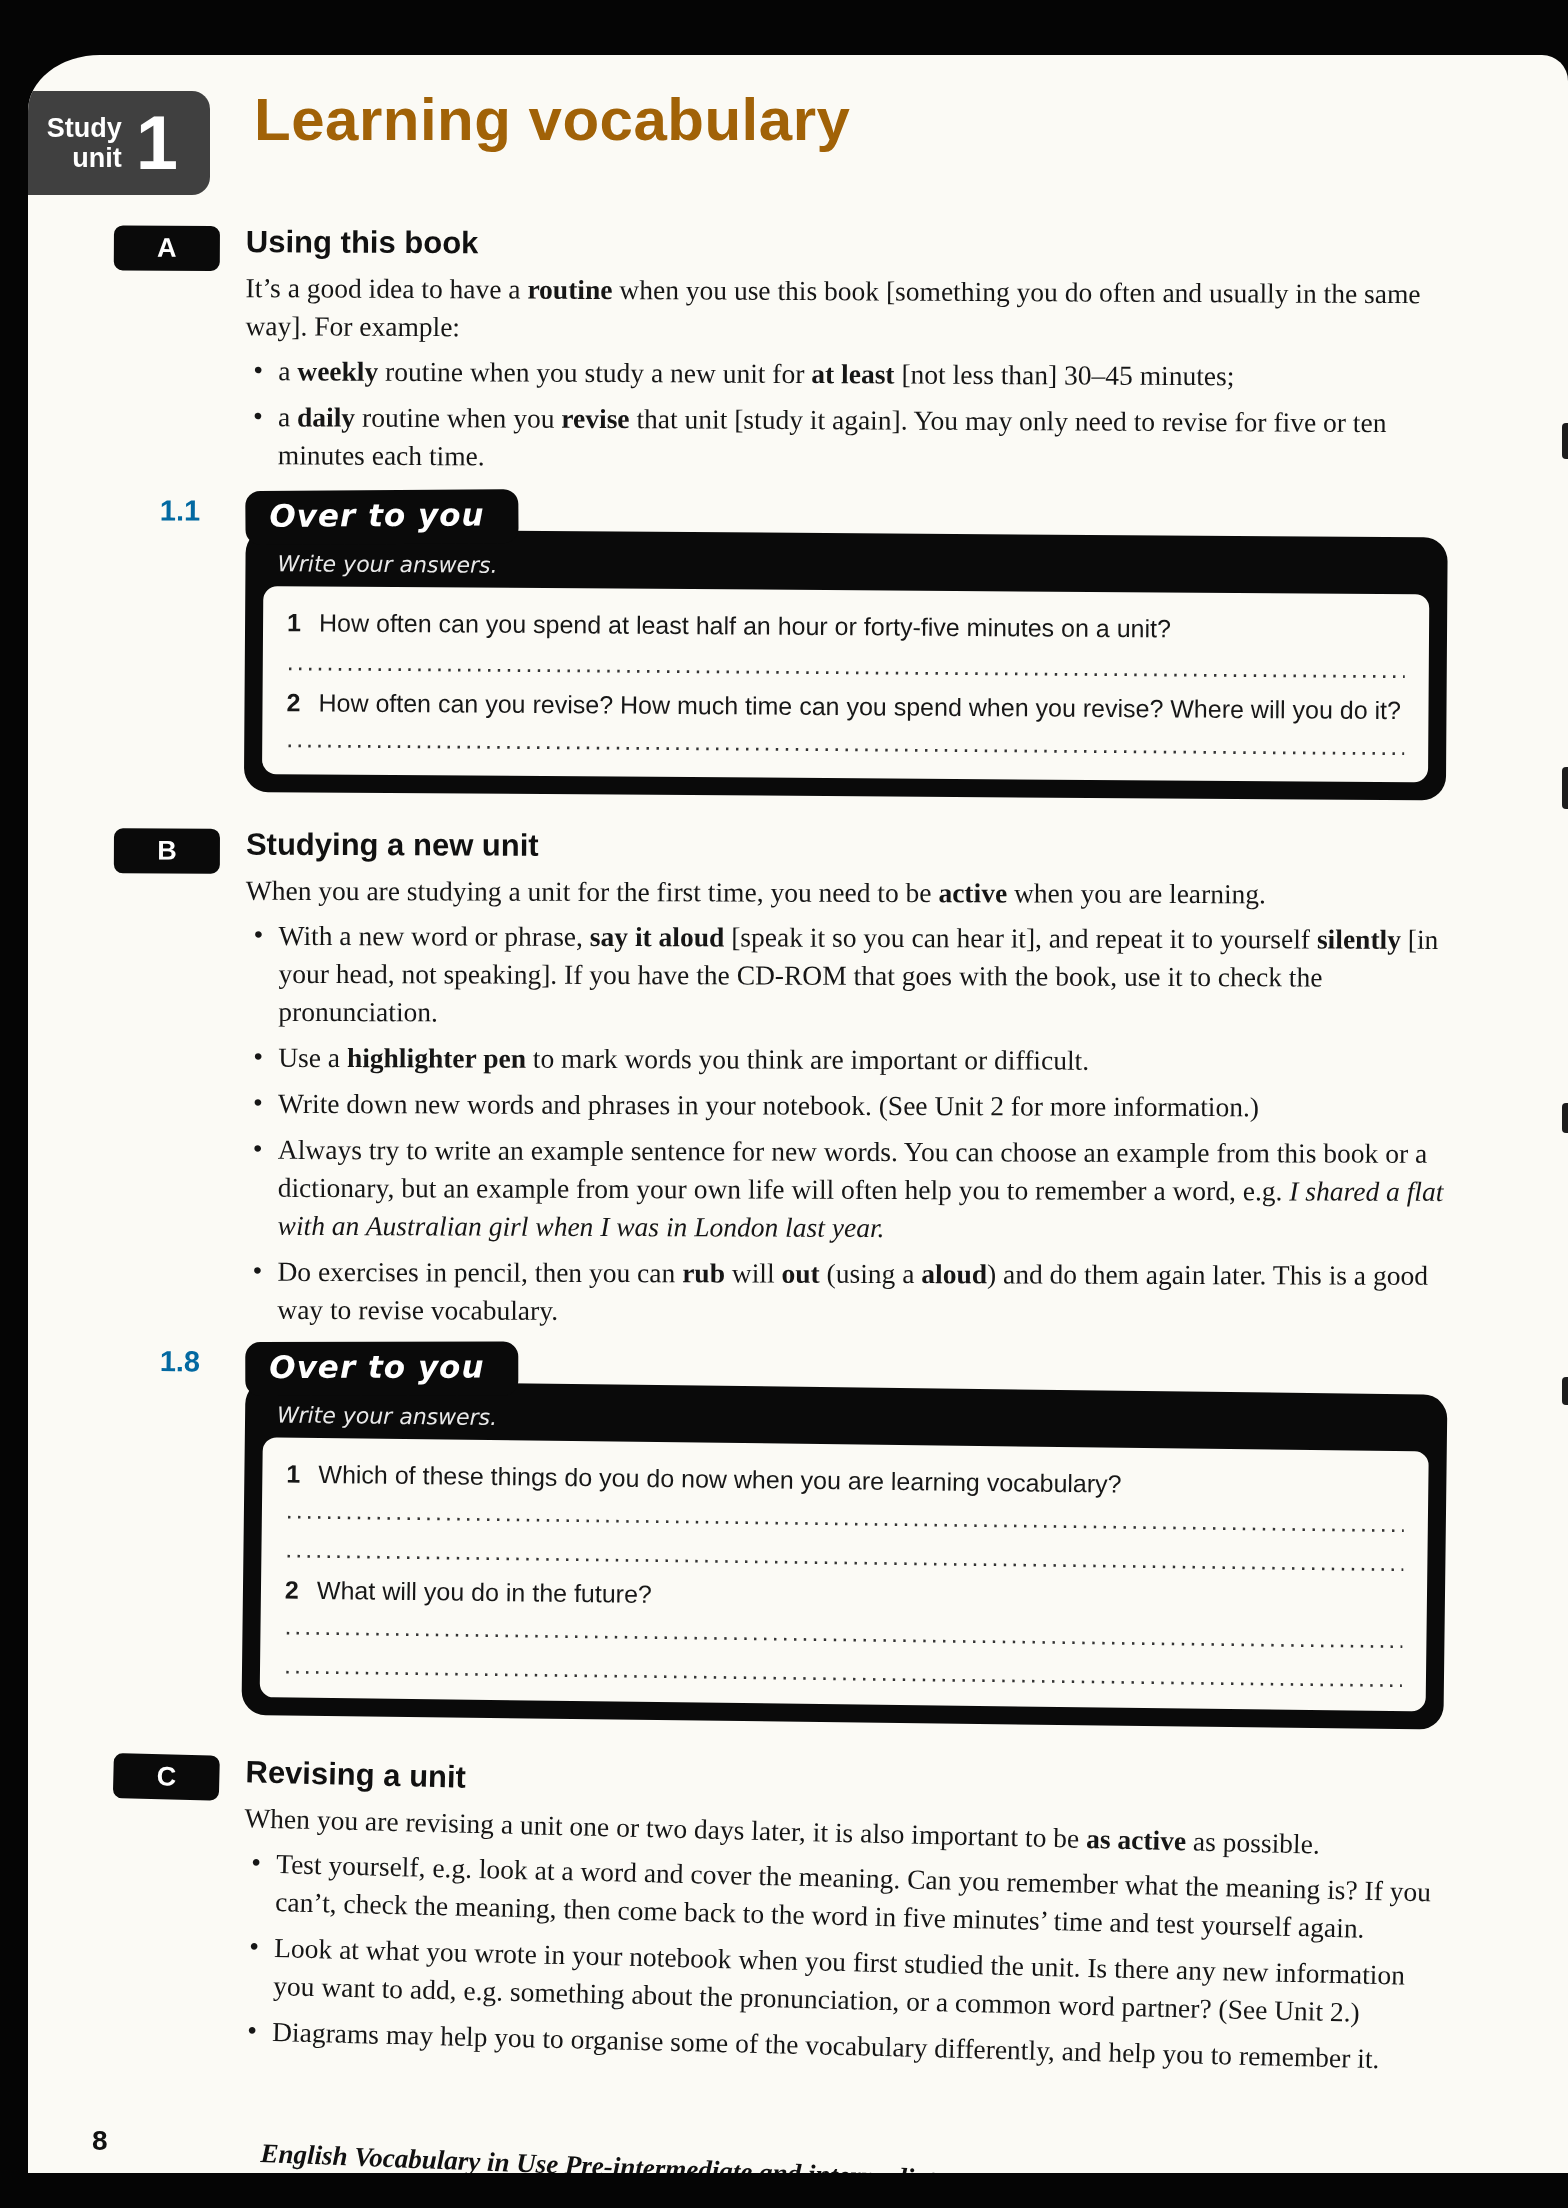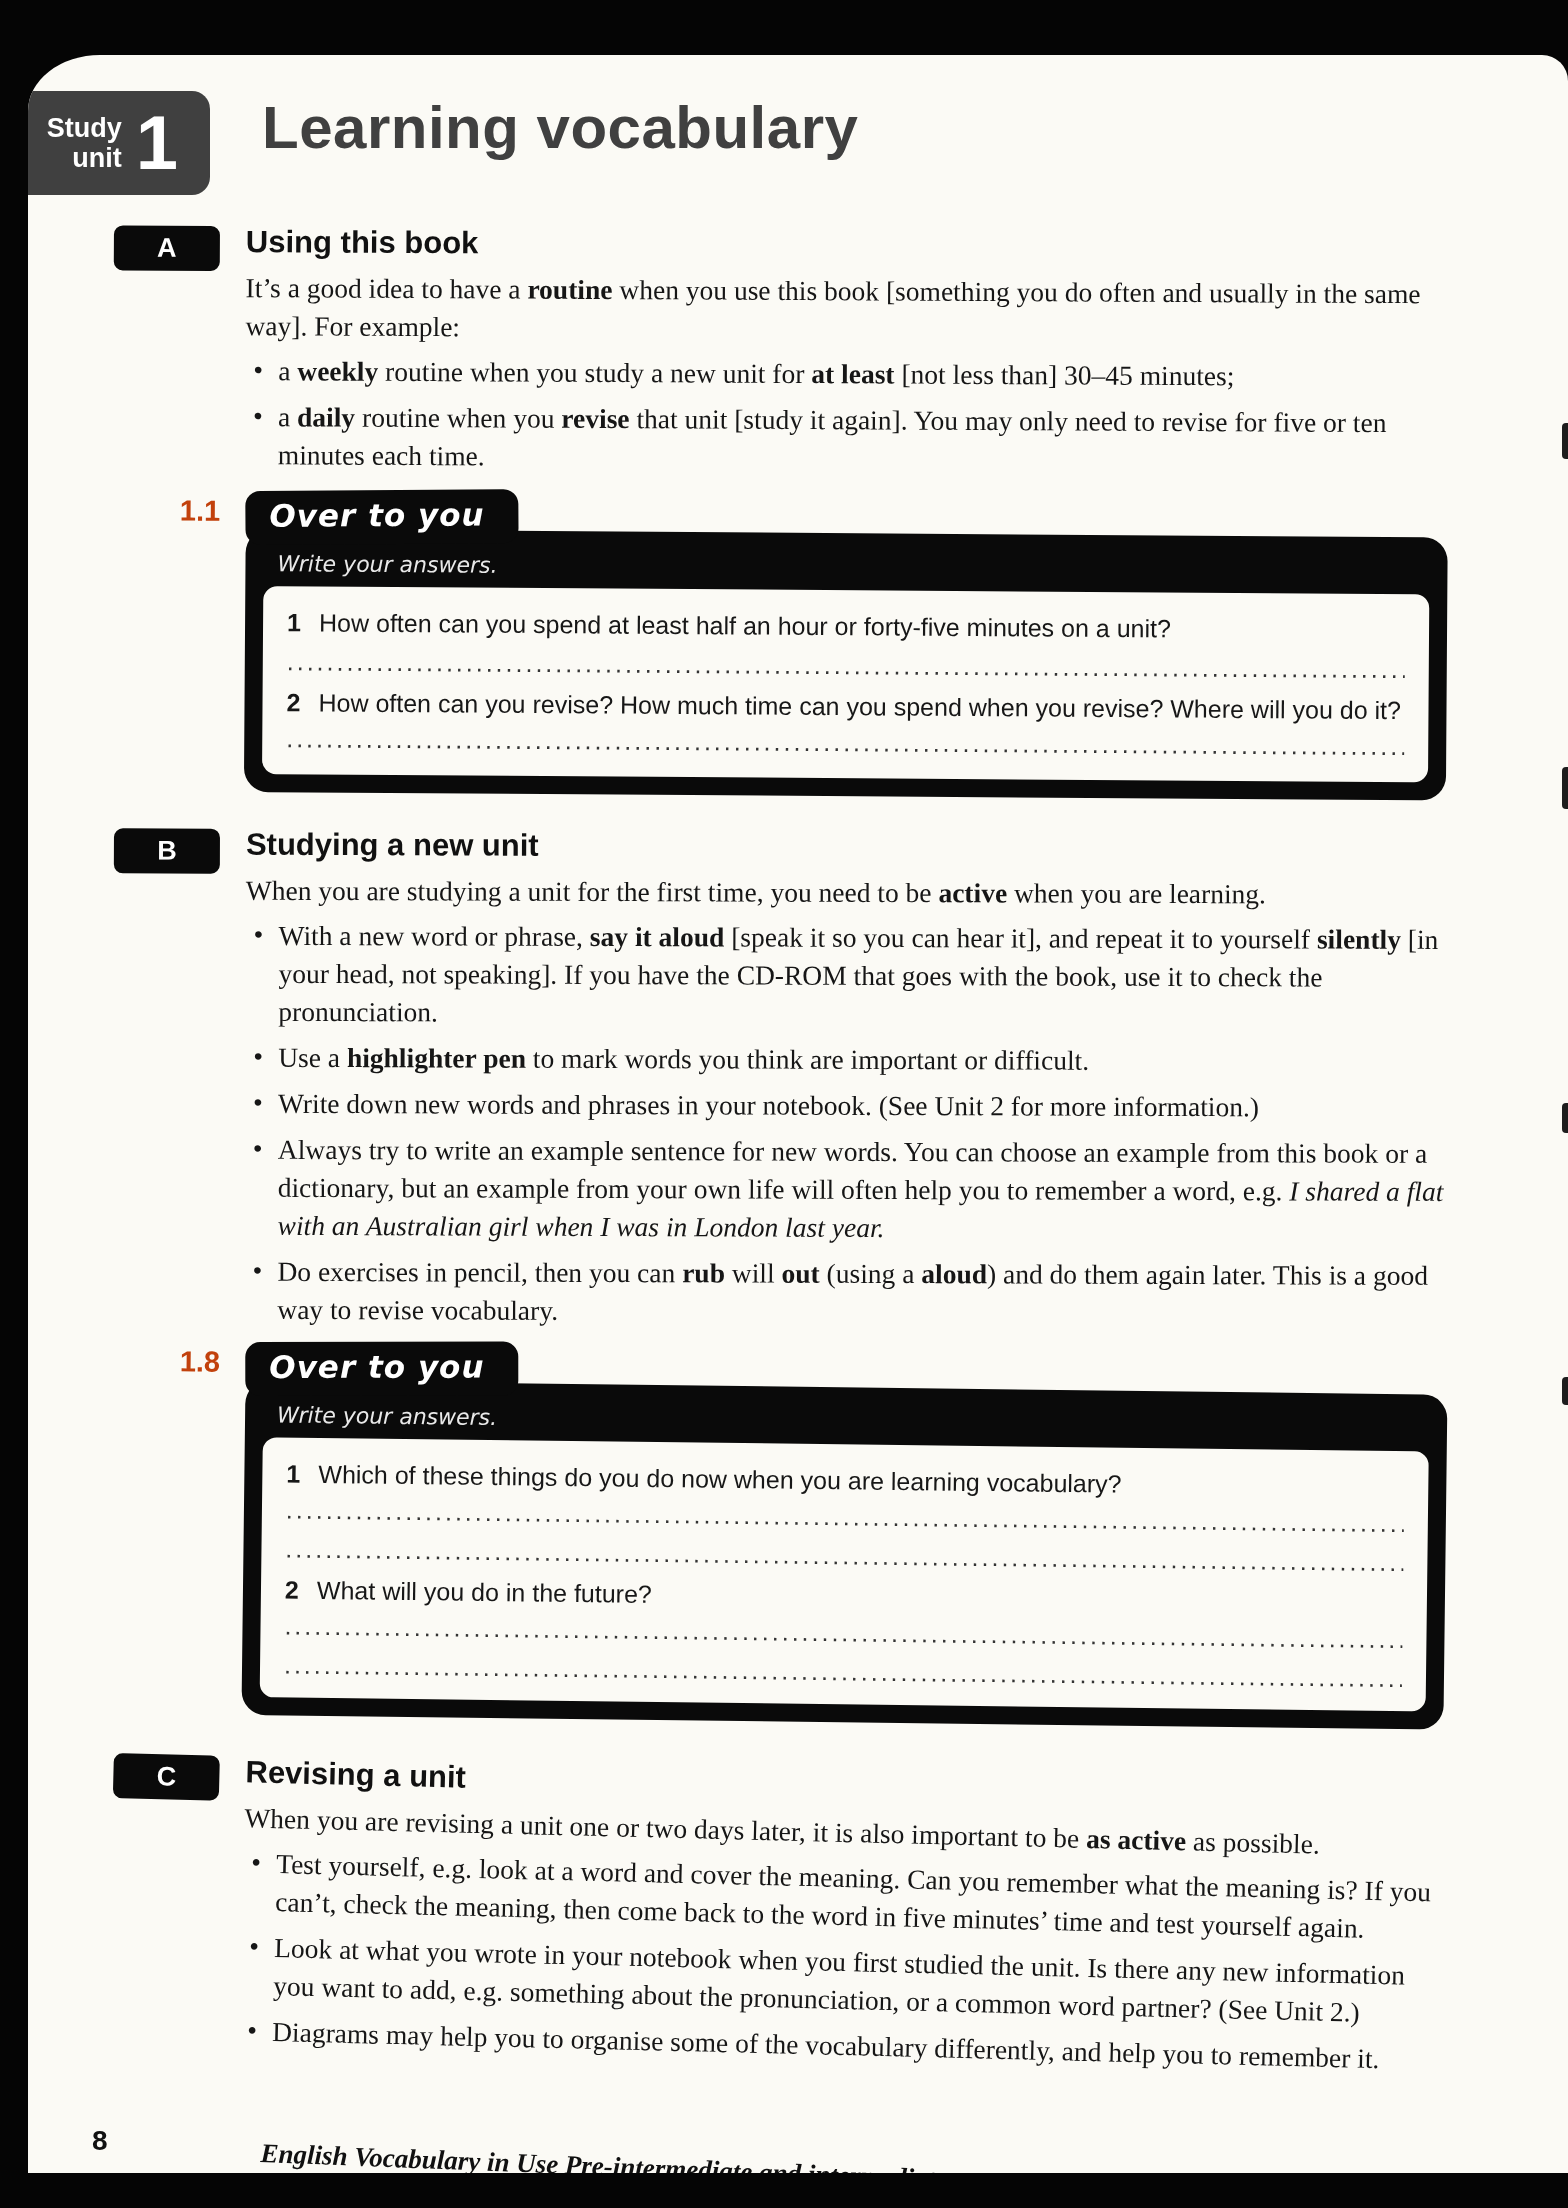--- a/index.html
+++ b/index.html
@@ -25,23 +25,23 @@
     position:absolute; left:0; top:36px;
     width:182px; height:104px;
     background:#404040;
     border-radius:0 18px 18px 0;
     display:flex; align-items:center; justify-content:flex-end;
     padding-right:32px; gap:14px;
   }
   .unit-label { color:#fff; text-align:right; font-family:"Liberation Sans",sans-serif; font-weight:bold; font-size:27px; line-height:30px; }
   .unit-number { color:#fff; font-family:"Liberation Sans",sans-serif; font-weight:bold; font-size:76px; line-height:76px; }
   .page-title {
-    position:absolute; left:218px; top:22px; margin:16px;
+    position:absolute; left:218px; top:22px; margin:8px;
     font-family:"Liberation Sans",sans-serif; font-weight:bold;
-    font-size:60px; letter-spacing:0.5px; color:#404040;
+    font-size:60px; letter-spacing:0.5px; color:#a16207;
   }
   
   .section { position:relative; padding:0 120px 0 218px; }
   .sec-a { transform:rotate(0.3deg); transform-origin:0 0; }
   .sec-b { transform:rotate(0.2deg); transform-origin:0 0; margin-top:34px; }
   .sec-c { transform:rotate(1.4deg); transform-origin:0 0; margin-top:34px; }
   .section-tab {
     position:absolute; left:86px; top:2px;
     width:106px; height:45px;
     background:#0a0a0a; color:#fff; border-radius:9px;
@@ -59,21 +59,21 @@
   .bullets li::before { content:"\2022"; position:absolute; left:8px; top:-1px; font-size:28px; }
   .b { font-weight:bold; }
   .i { font-style:italic; }
   .u { }
   
   .oty-wrap { position:relative; margin:18px 120px 30px 218px; }
   .oty-1 { transform:rotate(0.4deg); transform-origin:0 0; }
   .oty-2 { transform:rotate(0.7deg); transform-origin:0 0; margin-top:14px; }
   .oty-number {
     position:absolute; left:-86px; top:4px;
-    font-family:"Liberation Sans",sans-serif; font-weight:bold; font-size:29px; color:#c2410c;margin-left:20px;
+    font-family:"Liberation Sans",sans-serif; font-weight:bold; font-size:29px; color:#0369a1;
   }
   .oty-pill {
     position:relative; z-index:2; display:inline-block;
     background:#0a0a0a; color:#fff;
     padding:7px 34px 11px 24px; border-radius:15px;
     font-family:"DejaVu Sans",sans-serif; font-style:italic; font-weight:bold;
     font-size:31px; letter-spacing:1px;
     transform:rotate(-0.8deg); transform-origin:0 100%;
   }
   .oty-box { margin-top:-16px; background:#0a0a0a; border-radius:24px; padding:22px 18px 18px; }

